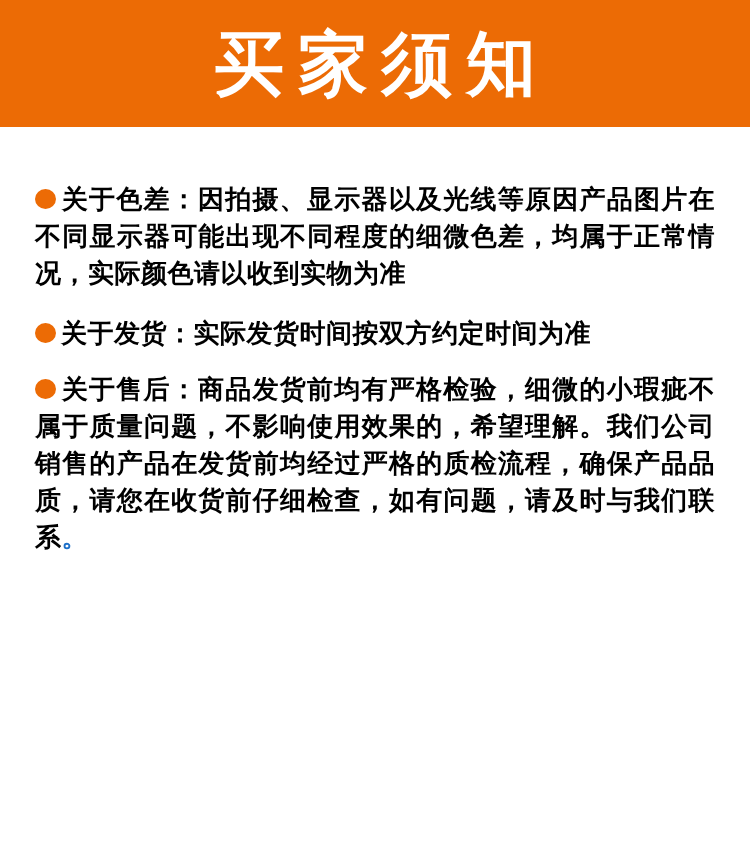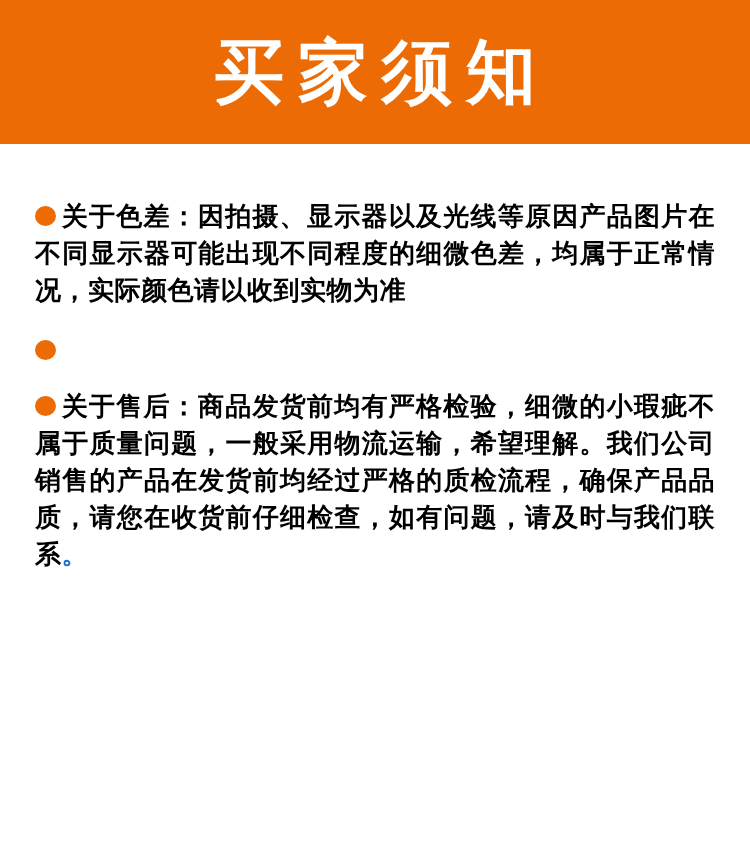--- a/index.html
+++ b/index.html
@@ -12,21 +12,21 @@
   body {
     width: 750px;
     height: 845px;
     background: var(--bg);
     font-family: "Liberation Sans", sans-serif;
     font-weight: bold;
     overflow: hidden;
   }
   .banner {
     width: 750px;
-    height: 144px;
+    height: 127px;
     background: var(--accent);
     display: flex;
     align-items: center;
     justify-content: center;
   }
   .banner .title {
     margin: 0;
     color: #FFFFFF;
     font-size: 70px;
     line-height: 1;
@@ -67,18 +67,18 @@
 
 <header class="banner">
   <h1 class="title">买家须知</h1>
 </header>
 
 <main class="content">
   <p class="notice">
     <span class="bullet"></span><span>关于色差：因拍摄、显示器以及光线等原因产品图片在不同显示器可能出现不同程度的细微色差，均属于正常情况，实际颜色请以收到实物为准</span><span class="suffix-blue"></span>
   </p>
   <p class="notice">
-    <span class="bullet"></span><span class="suffix-blue"></span>
+    <span class="bullet"></span><span>关于发货：实际发货时间按双方约定时间为准</span><span class="suffix-blue"></span>
   </p>
   <p class="notice">
-    <span class="bullet"></span><span>关于售后：商品发货前均有严格检验，细微的小瑕疵不属于质量问题，一般采用物流运输，希望理解。我们公司销售的产品在发货前均经过严格的质检流程，确保产品品质，请您在收货前仔细检查，如有问题，请及时与我们联系</span><span class="suffix-blue">。</span>
+    <span class="bullet"></span><span>关于售后：商品发货前均有严格检验，细微的小瑕疵不属于质量问题，不影响使用效果的，希望理解。我们公司销售的产品在发货前均经过严格的质检流程，确保产品品质，请您在收货前仔细检查，如有问题，请及时与我们联系</span><span class="suffix-blue">。</span>
   </p>
 </main>
 
 </body></html>

